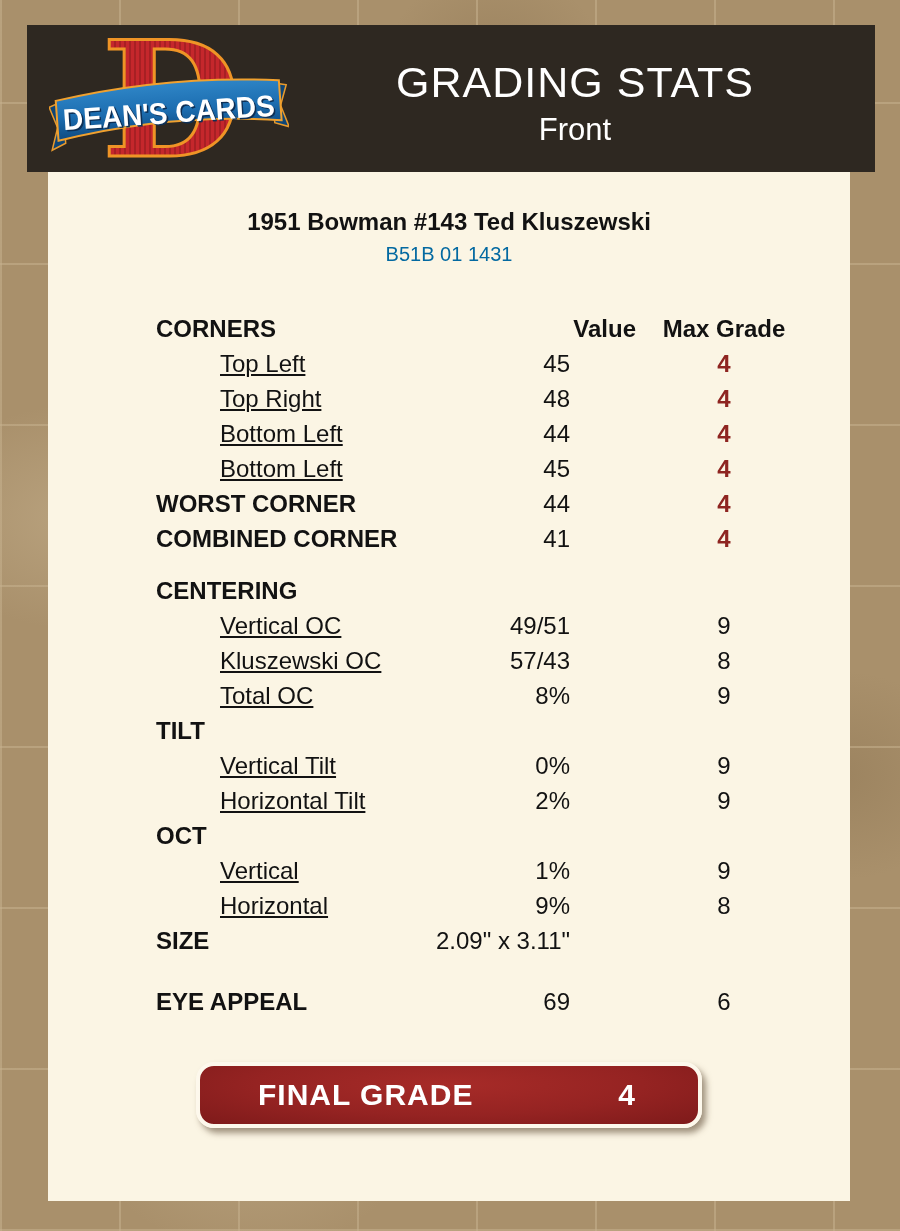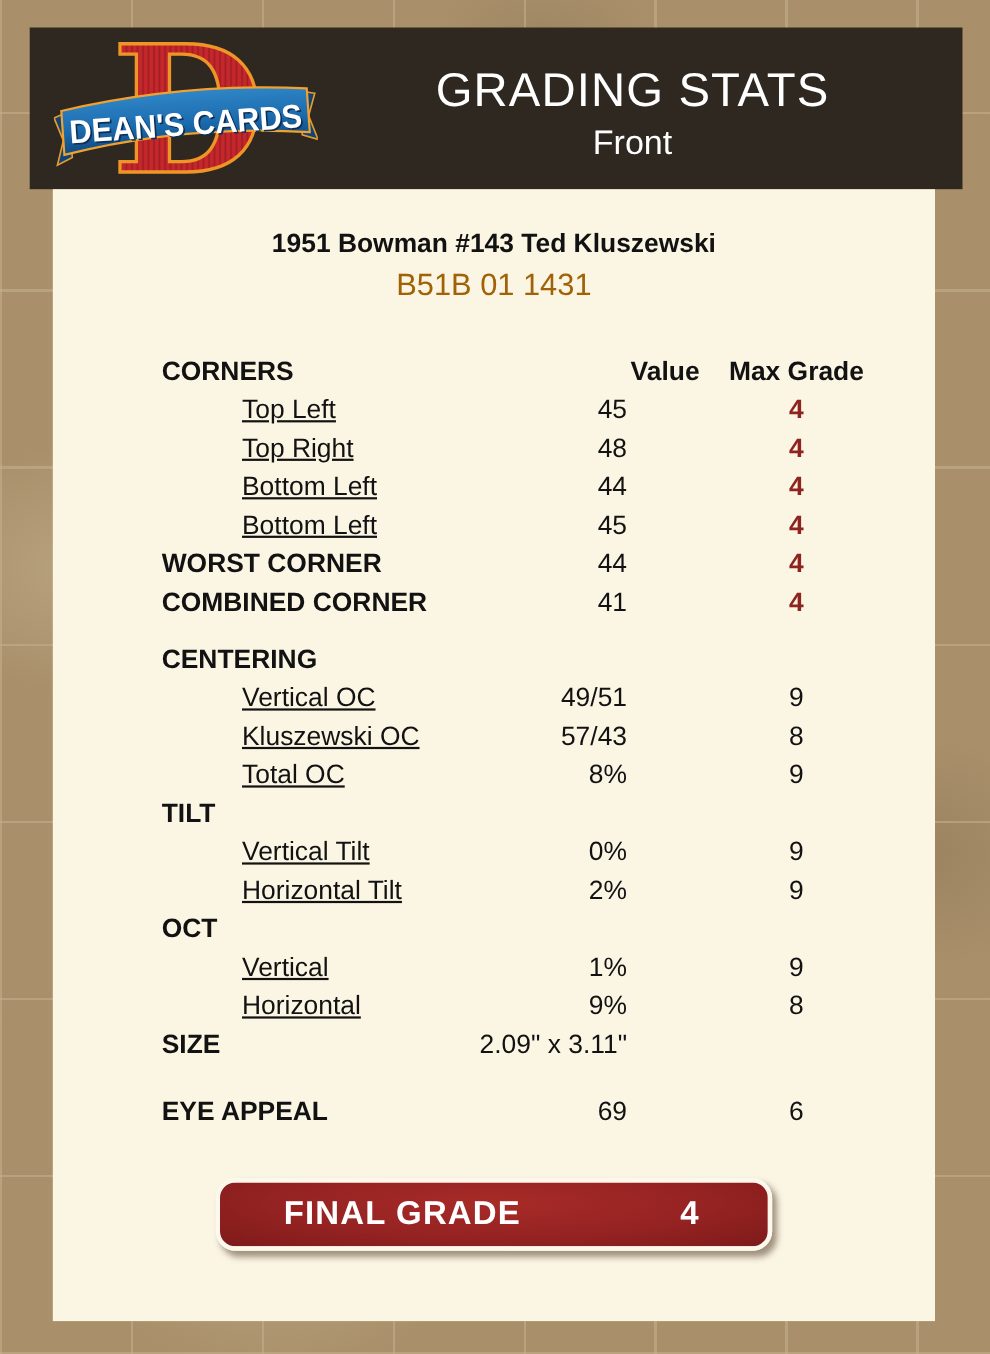--- a/index.html
+++ b/index.html
@@ -18,25 +18,25 @@
   }
   
   .header{position:absolute;left:27px;top:25px;width:848px;height:147px;background:#2e2821;}
   .logo{position:absolute;left:22px;top:8px;width:240px;height:131px;}
   .header-text{position:absolute;left:248px;right:0;top:0;text-align:center;color:#ffffff;}
   .h-title{margin-top:35px;font-size:43px;line-height:1.05;letter-spacing:1px;}
   .h-sub{margin-top:9px;font-size:31px;line-height:1;}
   
   .panel{position:absolute;left:48px;top:172px;width:802px;height:1029px;background:#fbf5e4;}
   .card-title{margin:36px 0 0;text-align:center;font-size:24px;font-weight:700;color:#121212;}
-  .card-serial{margin:7px 0 0;text-align:center;font-size:28px;color:#a16207;}
+  .card-serial{margin:7px 0 0;text-align:center;font-size:20px;color:#0369a1;}
   
   .gtable{margin-top:45px;}
   .row{position:relative;height:35px;line-height:35px;font-size:24px;color:#121212;}
-  .row .lbl{position:absolute;left:99px;white-space:nowrap;}
+  .row .lbl{position:absolute;left:108px;white-space:nowrap;}
   .row.indent .lbl{left:172px;text-decoration:underline;}
   .row .val{position:absolute;right:280px;white-space:nowrap;}
   .row .grd{position:absolute;left:616px;width:120px;text-align:center;}
   .row.hdr .lbl,.row.hdr .val,.row.hdr .grd{font-weight:700;}
   .row.hdr .val{right:214px;}
   .row.hdr .grd{left:596px;width:160px;}
   .row.bold .lbl{font-weight:700;}
   .grd.red{color:#8e2420;font-weight:700;}
   .gap1{margin-top:17px;}
   .gap2{margin-top:26px;}

